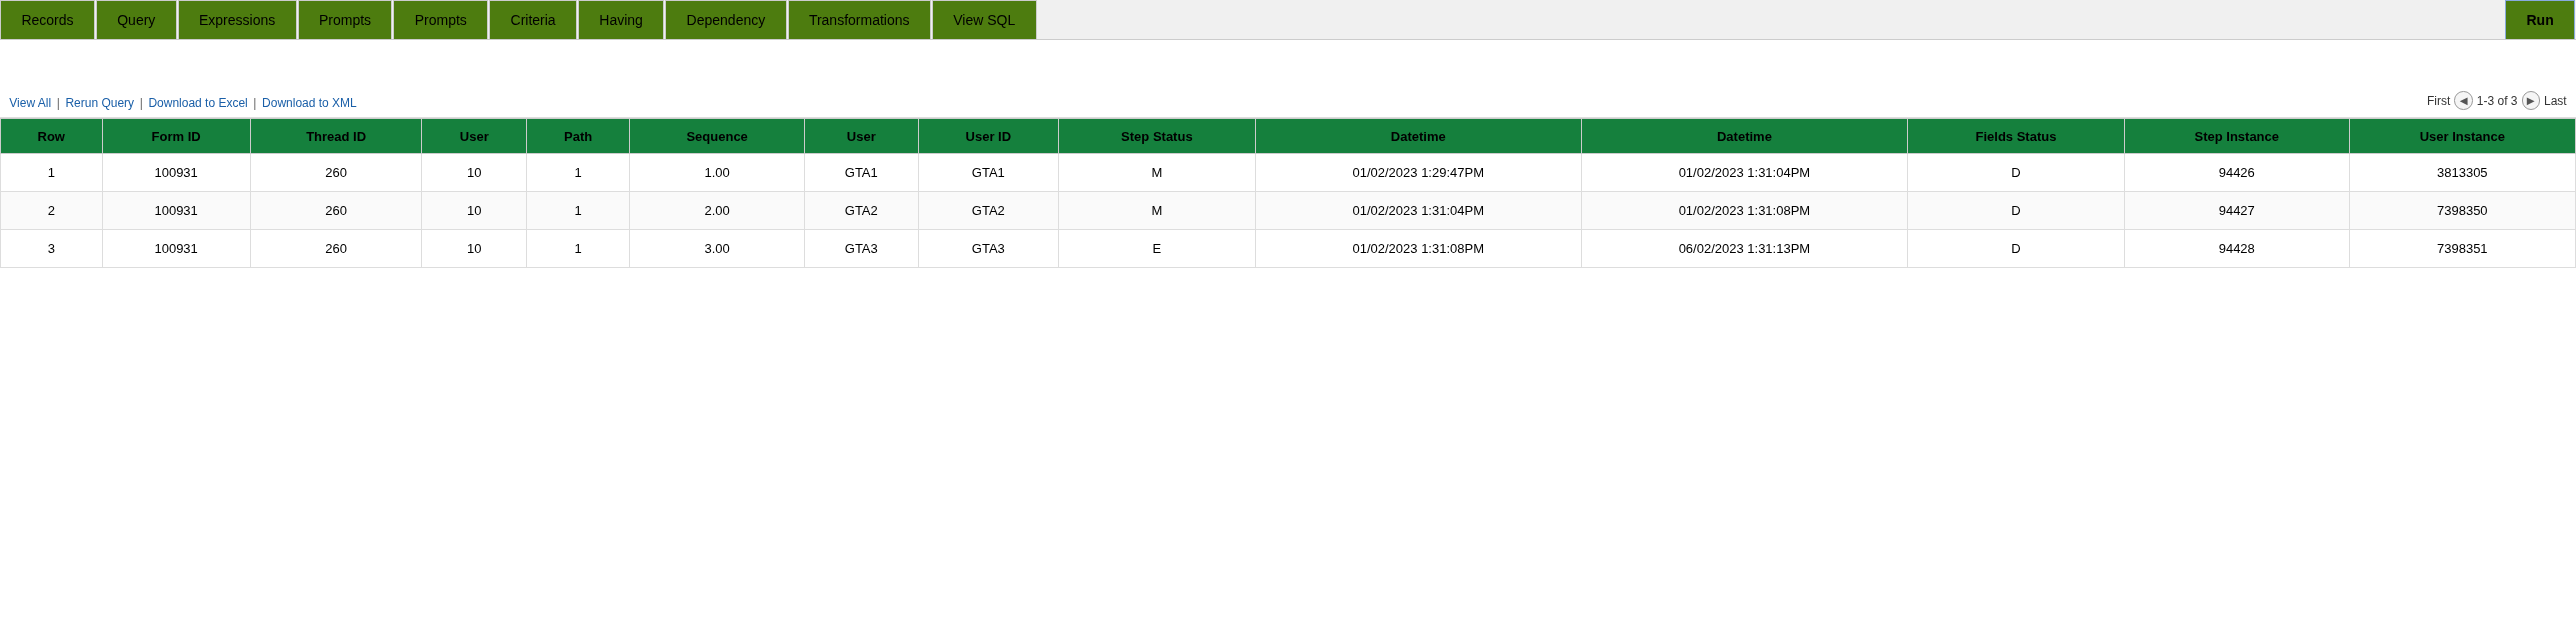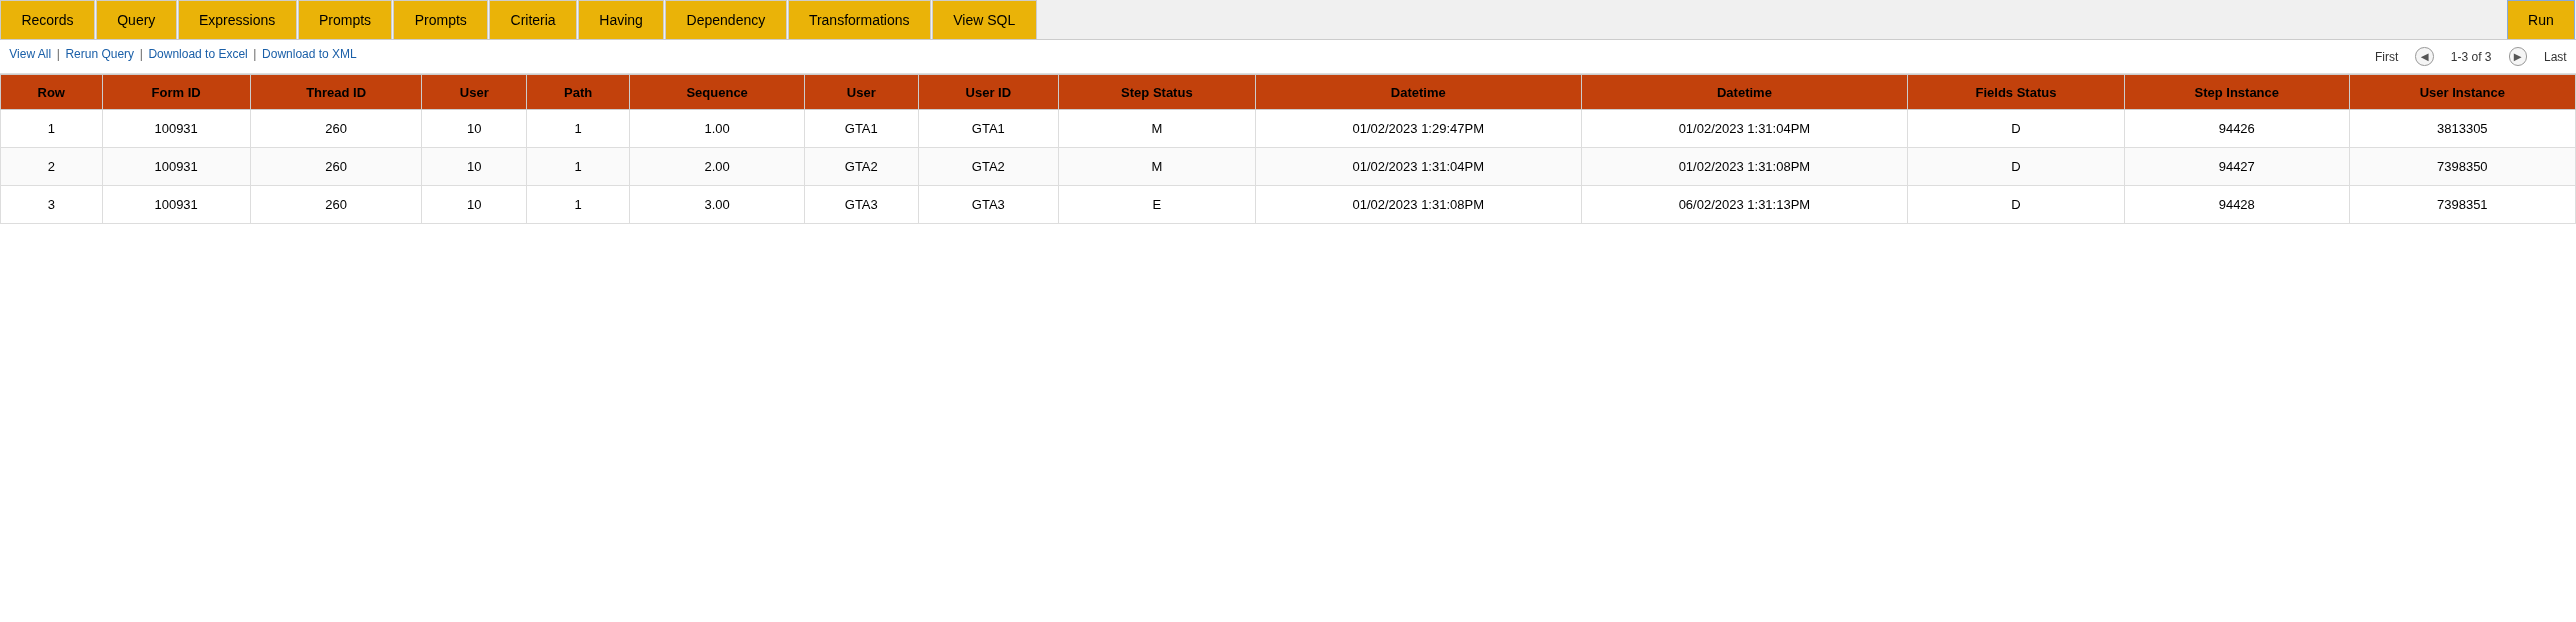--- a/index.html
+++ b/index.html
@@ -17,64 +17,65 @@
     
     .tab-bar {
       display: flex;
       border-bottom: 1.9px solid #ccc;
       background: #f0f0f0;
     }
     .tab {
       padding: 11px 20.4px;
       border: 0.9px solid #ccc;
       border-bottom: none;
-      background: #eab308;
+      background: #4d7c0f;
       cursor: pointer;
       font-size: 14px;
       white-space: nowrap;
       color: #000;
       margin-right: 0.9px;
     }
     .tab:first-child {
       margin-left: 0;
     }
     .tab.run-tab {
-      background: #eab308;
+      background: #4d7c0f;
       border-color: #88aadd;
-      font-weight: normal;
+      font-weight: bold;
       margin-left: auto;
     }
 
     
     .toolbar {
       display: flex;
-      align-items: flex-start;
+      align-items: flex-end;
       justify-content: space-between;
       padding: 7.4px 9.3px;
       border-bottom: 0.9px solid #ddd;
       font-size: 12px;
+      margin-top: 44px;
     }
     .toolbar-left {
       display: flex;
       gap: 3.7px;
       align-items: center;
     }
     .toolbar-link {
       color: #1a5fa8;
       cursor: pointer;
       text-decoration: none;
     }
     .toolbar-sep {
       color: #666;
       margin: 0 1.9px;
     }
     .toolbar-right {
       display: flex;
       align-items: center;
-      gap: 17px;
+      gap: 4px;
       font-size: 12px;
       color: #333;
     }
     .nav-arrow {
       display: inline-flex;
       align-items: center;
       justify-content: center;
       width: 18.5px;
       height: 18.5px;
       border: 0.9px solid #999;
@@ -88,21 +89,21 @@
     
     .table-wrapper {
       overflow-x: auto;
     }
     table {
       width: 100%;
       border-collapse: collapse;
       font-size: 13px;
     }
     thead tr {
-      background: #c2410c;
+      background: #15803d;
       margin-left: 8px;
     }
     th {
       border: 0.9px solid #ccc;
       padding: 9.3px 9.3px;
       text-align: center;
       font-weight: bold;
       vertical-align: middle;
       white-space: nowrap;
     }

